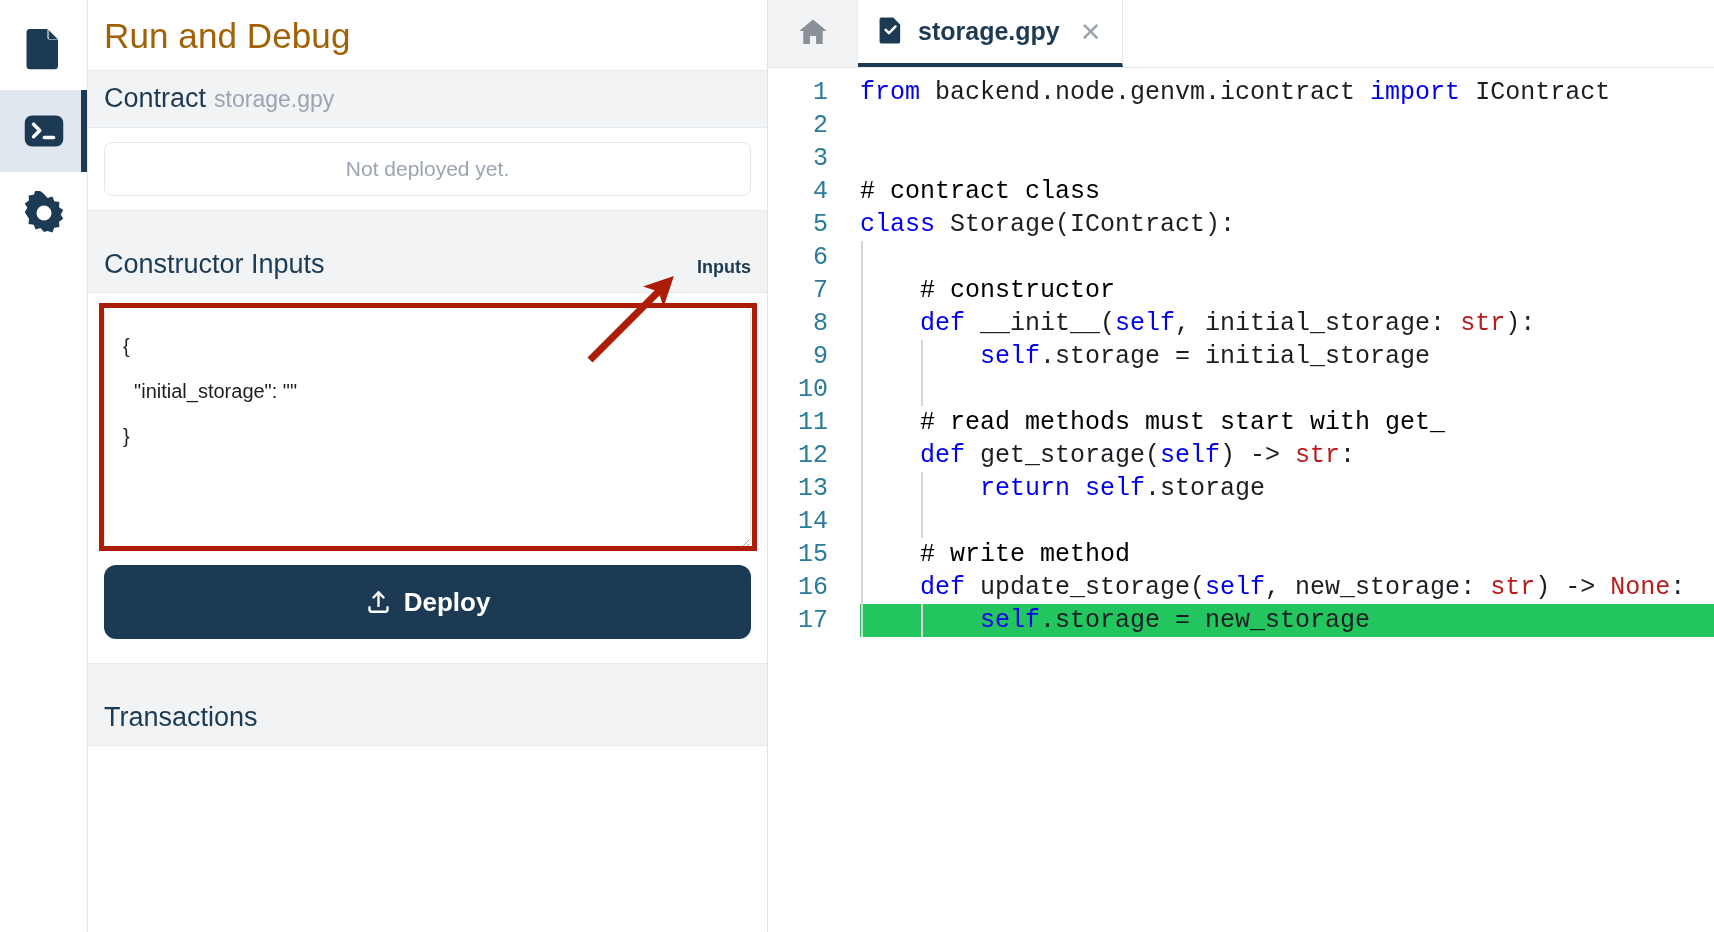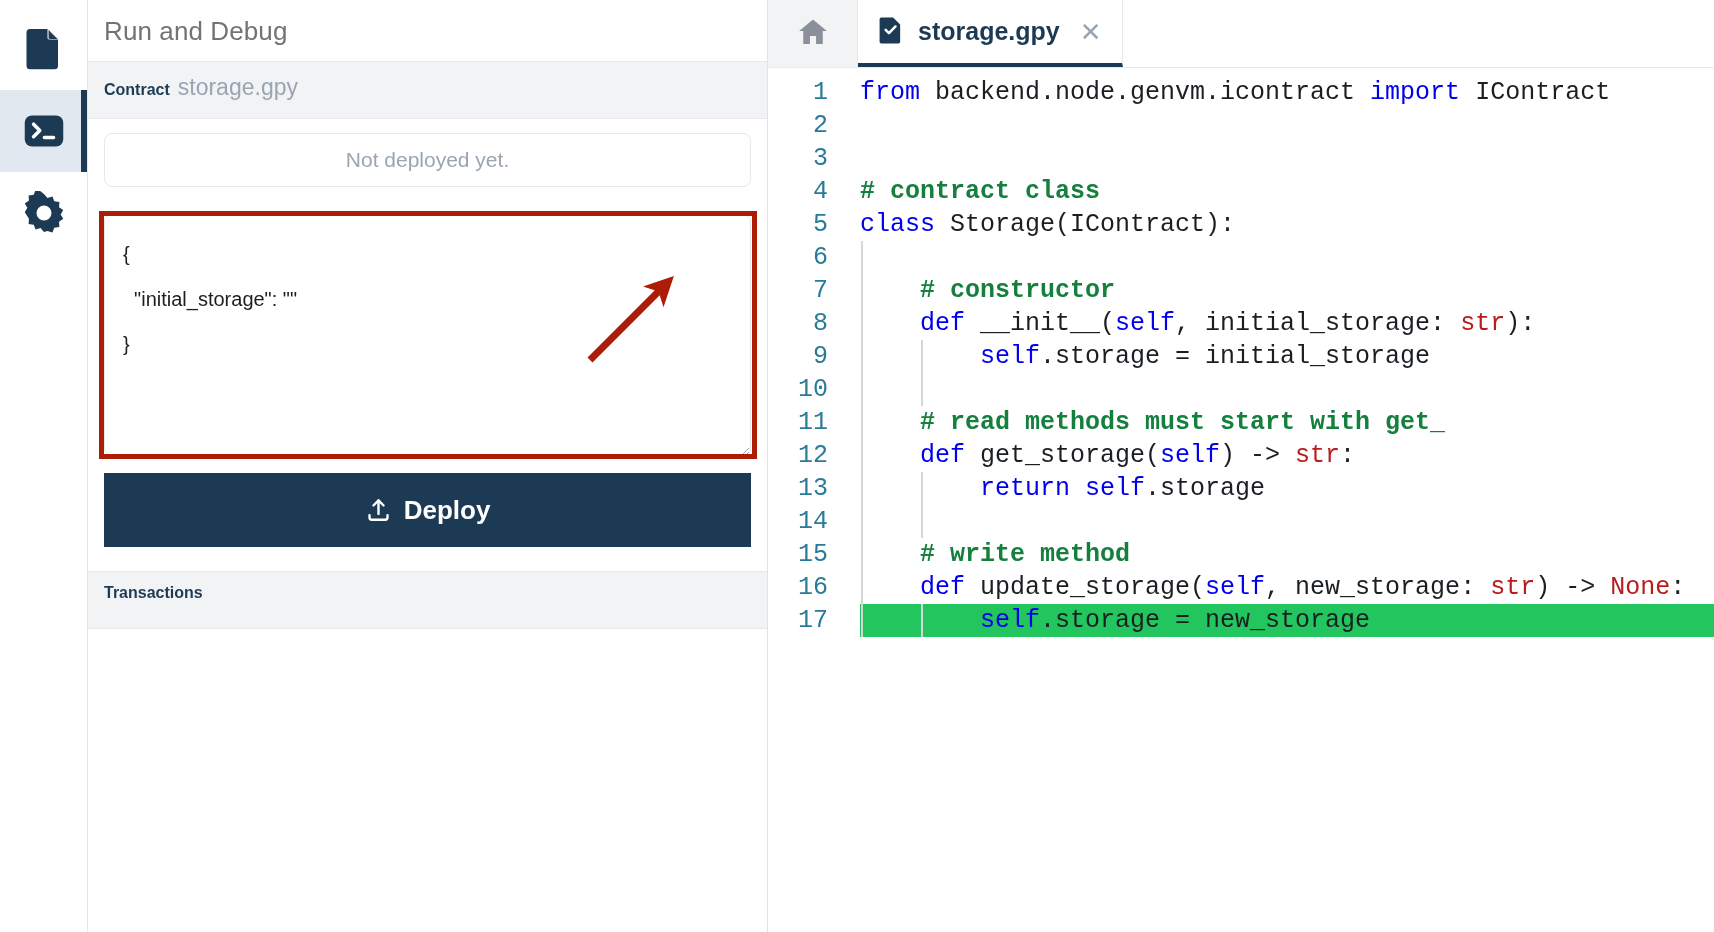--- a/index.html
+++ b/index.html
@@ -34,33 +34,33 @@
 
   
   .panel {
     width: 680px; flex: 0 0 680px;
     background: #ffffff;
     border-right: 1px solid #dfe3e8;
     display: flex; flex-direction: column;
     position: relative;
   }
   .panel-title {
-    font-size: 26px; color: #737373; font-weight: 400;
+    font-size: 35px; color: #a16207; font-weight: 400;
     padding: 16px 16px 14px 16px;
     letter-spacing: .1px;
   }
   .sect-head {
     background: #f1f3f5;
     border-top: 1px solid #e6e9ed;
     border-bottom: 1px solid #e6e9ed;
     padding: 12px 16px;
     display: flex; align-items: baseline; justify-content: space-between;
     min-height: 58px;
   }
-  .sect-head .h-main { font-size: 16px; color: #1d3a54; font-weight: 700; }
+  .sect-head .h-main { font-size: 27px; color: #1d3a54; font-weight: 400; margin-top: 26px; }
   .sect-head .h-sub  { font-size: 23px; color: #9aa5b1; font-weight: 400; margin-left: 8px; }
   .sect-head .h-right { font-size: 18px; color: #1d3a54; font-weight: 700; }
 
   .empty-box {
     margin: 14px 16px;
     border: 1px solid #e4e8ec;
     border-radius: 8px;
     height: 54px;
     display: flex; align-items: center; justify-content: center;
     color: #9aa5b1; font-size: 21px;
@@ -90,21 +90,21 @@
     position: absolute; right: 17px; bottom: 2px;
     width: 10px; height: 10px; pointer-events: none;
   }
   .resize-grip svg { display: block; }
 
   .deploy-btn {
     margin: 14px 16px 0 16px;
     height: 74px;
     background: #1d3a54;
     color: #ffffff;
-    border: none; border-radius: 0;
+    border: none; border-radius: 12px;
     display: flex; align-items: center; justify-content: center; gap: 12px;
     font-size: 26px; font-weight: 700;
     cursor: pointer;
   }
   .deploy-btn svg { display: block; }
 
   .panel-spacer-bottom { flex: 1 1 auto; }
 
   
   .editor {
@@ -152,21 +152,21 @@
   }
   .gutter .ln { height: 33px; }
   .code-lines { flex: 1 1 auto; position: relative; padding-left: 22px; overflow: hidden; white-space: pre; }
   .code-lines .cl { height: 33px; position: relative; color: #1b1f23; }
   .code-lines .cl.current { background: #22c55e; }
   .indent-guide {
     position: absolute; left: 0; top: 0; bottom: 0; width: 2px;
     background: #d6d6d6;
   }
   .kw  { color: #0000ee; }
-  .cmt { color: #15803d; font-weight: bold; }
+  .cmt { color: #000000; }
   .typ { color: #b91c1c; }
   .plain { color: #1b1f23; }
 
   
   .arrow-layer {
     position: absolute; left: 0; top: 0;
     width: 1714px; height: 932px;
     pointer-events: none;
     z-index: 50;
   }
@@ -212,20 +212,24 @@
     <div class="panel-title">Run and Debug</div>
 
     <div class="sect-head">
       <div>
         <span class="h-main">Contract</span><span class="h-sub">storage.gpy</span>
       </div>
     </div>
 
     <div class="empty-box">Not deployed yet.</div>
 
+    <div class="sect-head">
+      <span class="h-main">Constructor Inputs</span>
+      <span class="h-right">Inputs</span>
+    </div>
 
     <div class="inputs-wrap">
       <textarea class="json-area" spellcheck="false" placeholder="{}" style="">{
   "initial_storage": ""
 }</textarea>
       <span class="resize-grip">
         <svg width="10" height="10" viewBox="0 0 10 10" stroke="#9aa5b1" stroke-width="1">
           <path d="M9 1L1 9M9 5L5 9"></path>
         </svg>
       </span>

